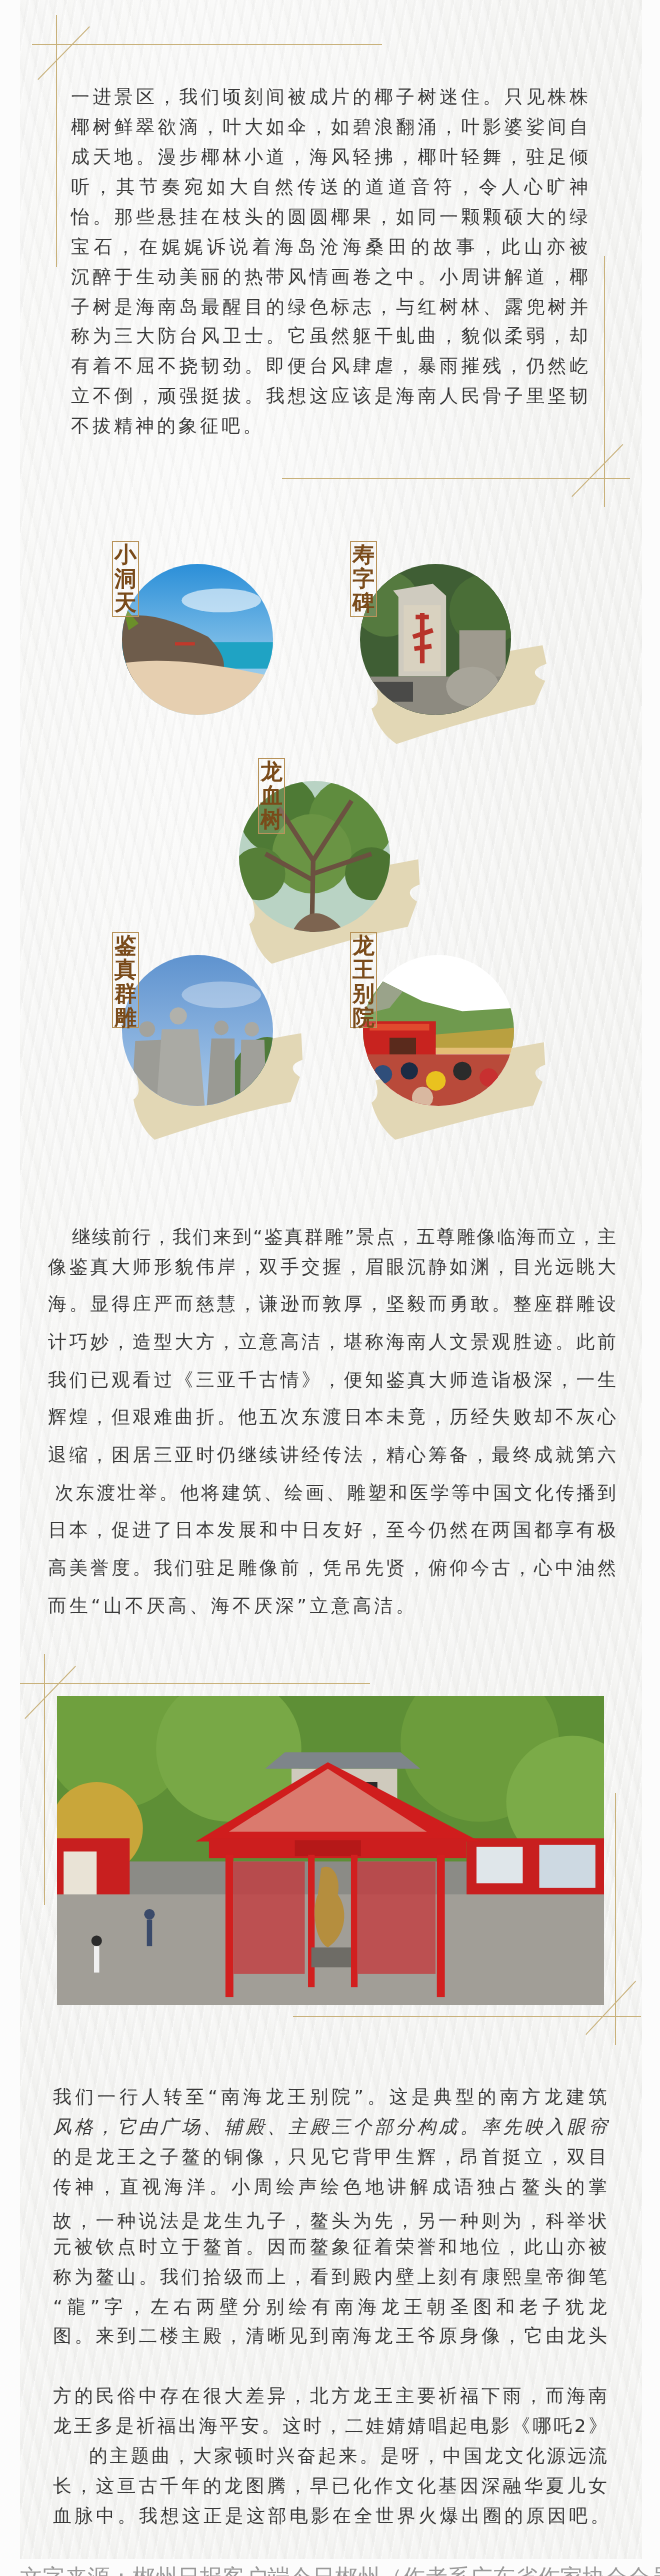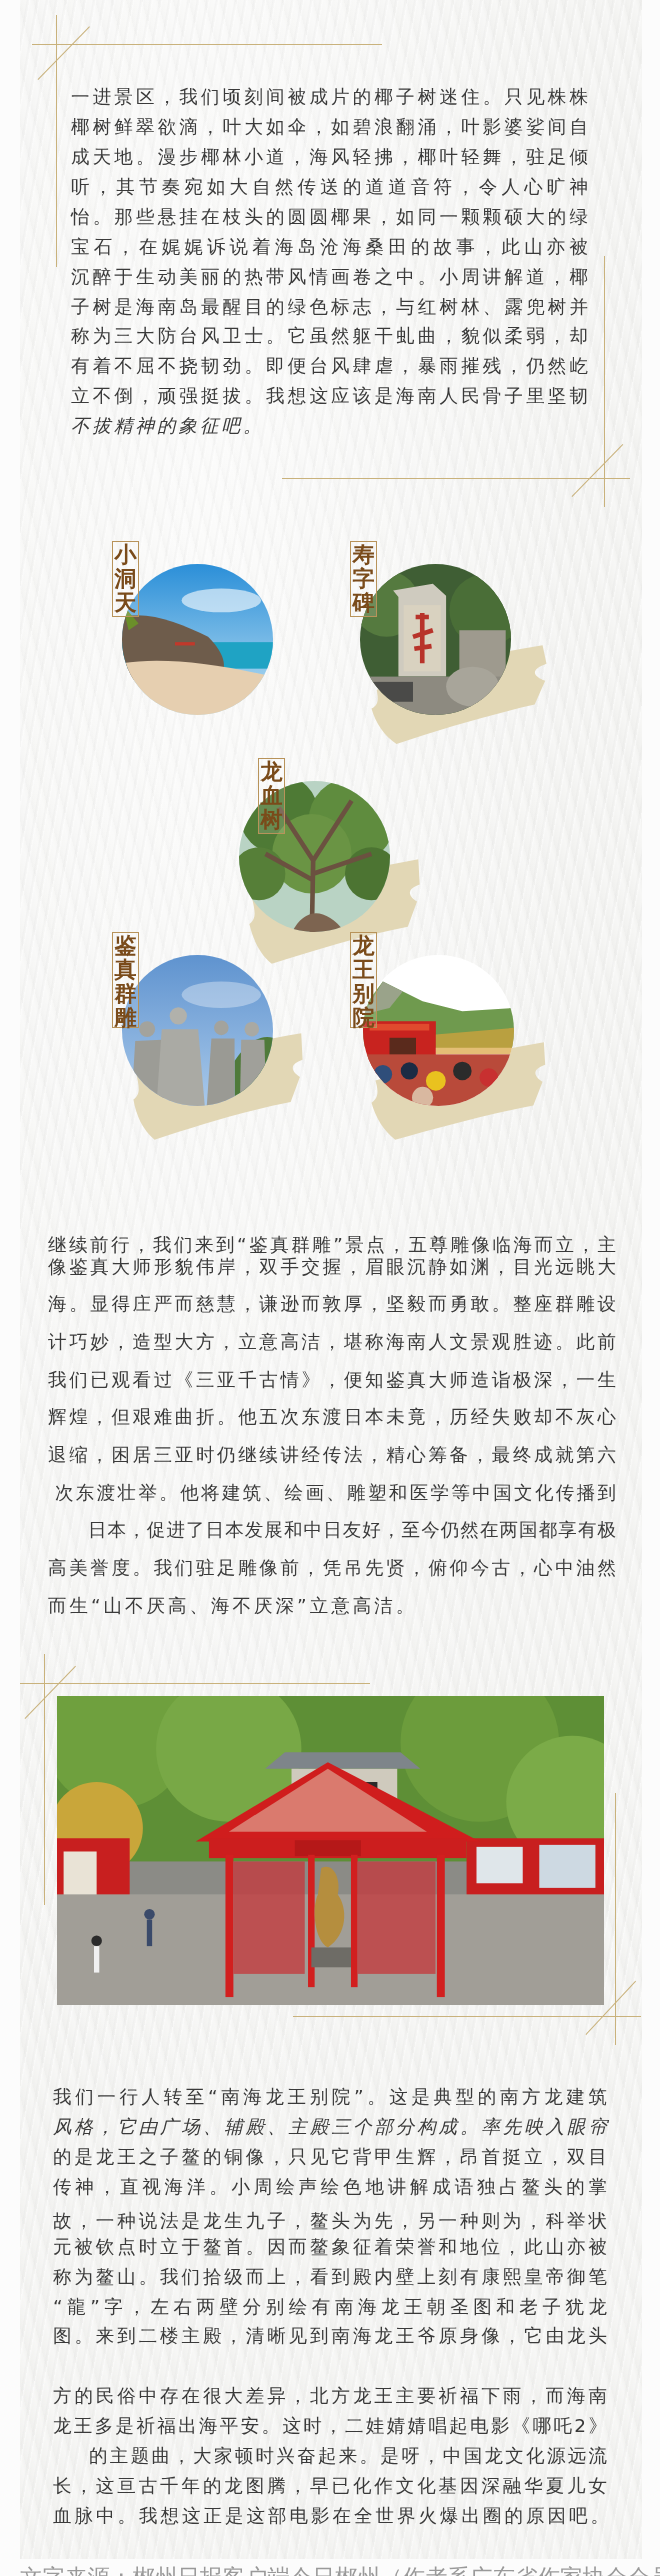--- a/index.html
+++ b/index.html
@@ -60,21 +60,21 @@
     <div class="line" style="top: 30px;">椰树鲜翠欲滴，叶大如伞，如碧浪翻涌，叶影婆娑间自</div>
     <div class="line" style="top: 60px;">成天地。漫步椰林小道，海风轻拂，椰叶轻舞，驻足倾</div>
     <div class="line" style="top: 90px;">听，其节奏宛如大自然传送的道道音符，令人心旷神</div>
     <div class="line" style="top: 120px;">怡。那些悬挂在枝头的圆圆椰果，如同一颗颗硕大的绿</div>
     <div class="line" style="top: 150px;">宝石，在娓娓诉说着海岛沧海桑田的故事，此山亦被</div>
     <div class="line" style="top: 180px;">沉醉于生动美丽的热带风情画卷之中。小周讲解道，椰</div>
     <div class="line" style="top: 210px;">子树是海南岛最醒目的绿色标志，与红树林、露兜树并</div>
     <div class="line" style="top: 239px;">称为三大防台风卫士。它虽然躯干虬曲，貌似柔弱，却</div>
     <div class="line" style="top: 269px;">有着不屈不挠韧劲。即便台风肆虐，暴雨摧残，仍然屹</div>
     <div class="line" style="top: 299px;">立不倒，顽强挺拔。我想这应该是海南人民骨子里坚韧</div>
-    <div class="line last" style="top: 329px; font-style: italic;">不拔精神的象征吧。</div>
+    <div class="line last" style="top: 329px;">不拔精神的象征吧。</div>
   </div>
 
 <svg class="brush" style="left:370px;top:644px;width:178px;height:102px;" viewBox="0 0 270 155">
   <path d="M10 70 C60 40 150 20 262 2 L268 30 C240 40 250 50 266 56 L250 92 C180 108 110 128 40 152 C22 140 8 120 2 98 C14 92 12 82 10 70 Z" fill="#e2d7b5"></path>
 </svg>
 <svg class="brush" style="left:248px;top:858px;width:173px;height:107px;" viewBox="0 0 262 162">
   <path d="M6 60 C70 40 160 20 258 2 L260 40 C236 48 246 60 256 66 L242 104 C170 118 100 140 36 160 C18 146 8 124 2 100 C14 92 10 78 6 60 Z" fill="#e2d7b5"></path>
 </svg>
 <svg class="brush" style="left:132px;top:1032px;width:172px;height:109px;" viewBox="0 0 260 165">
   <path d="M6 62 C70 40 160 18 256 2 L258 42 C234 50 244 62 254 68 L240 106 C168 120 98 142 34 163 C16 148 6 126 2 102 C14 94 10 80 6 62 Z" fill="#e2d7b5"></path>
@@ -191,29 +191,29 @@
     <circle cx="30" cy="180" r="14" fill="#2f4e7a"></circle>
     <circle cx="70" cy="175" r="13" fill="#1c2b44"></circle>
     <circle cx="110" cy="190" r="15" fill="#e9c21f"></circle>
     <circle cx="150" cy="175" r="14" fill="#2b2b2b"></circle>
     <circle cx="190" cy="185" r="14" fill="#c83030"></circle>
     <circle cx="90" cy="215" r="16" fill="#d9b8a0"></circle>
   </svg>
 </div>
 
 <div class="text-block" id="s2" style="left:48px;top:1216px;width:568px;height:410px;">
-    <div class="line" style="top: 16px;">继续前行，我们来到“鉴真群雕”景点，五尊雕像临海而立，主</div>
+    <div class="line" style="top: 8px; margin-left: 24px;">继续前行，我们来到“鉴真群雕”景点，五尊雕像临海而立，主</div>
     <div class="line" style="top: 38px;">像鉴真大师形貌伟岸，双手交握，眉眼沉静如渊，目光远眺大</div>
     <div class="line" style="top: 75px;">海。显得庄严而慈慧，谦逊而敦厚，坚毅而勇敢。整座群雕设</div>
     <div class="line" style="top: 113px;">计巧妙，造型大方，立意高洁，堪称海南人文景观胜迹。此前</div>
     <div class="line" style="top: 151px;">我们已观看过《三亚千古情》，便知鉴真大师造诣极深，一生</div>
     <div class="line" style="top: 188px;">辉煌，但艰难曲折。他五次东渡日本未竟，历经失败却不灰心</div>
     <div class="line" style="top: 226px;">退缩，困居三亚时仍继续讲经传法，精心筹备，最终成就第六</div>
     <div class="line" style="top: 264px; margin-left: 7px;">次东渡壮举。他将建筑、绘画、雕塑和医学等中国文化传播到</div>
-    <div class="line" style="top: 301px; margin-left: 40px;">日本，促进了日本发展和中日友好，至今仍然在两国都享有极</div>
+    <div class="line" style="top: 301px;">日本，促进了日本发展和中日友好，至今仍然在两国都享有极</div>
     <div class="line" style="top: 339px;">高美誉度。我们驻足雕像前，凭吊先贤，俯仰今古，心中油然</div>
     <div class="line last" style="top: 377px;">而生“山不厌高、海不厌深”立意高洁。</div>
   </div>
 
 <div class="gline" style="left:44px;top:1654px;width:1.3px;height:251px;"></div>
 <div class="gline" style="left:20px;top:1683px;width:350px;height:1.3px;"></div>
 <div class="gdiag" style="left:25px;top:1718px;width:73px;transform:rotate(-46deg);"></div>
 
 <div class="photo" style="left:57px;top:1696px;width:547px;height:309px;" aria-label="南海龙王别院 red octagonal pavilion with bronze 鳌 statue, sign 独占鳌头, temple and trees behind">
   <svg viewBox="0 0 828 467" preserveAspectRatio="none">

